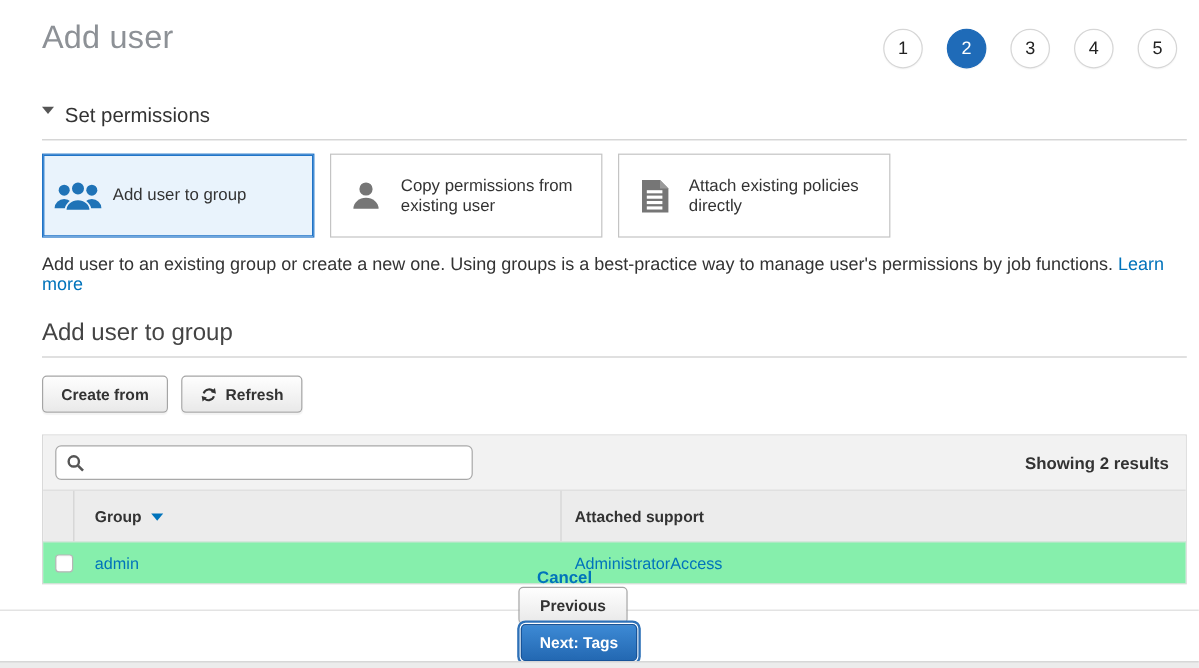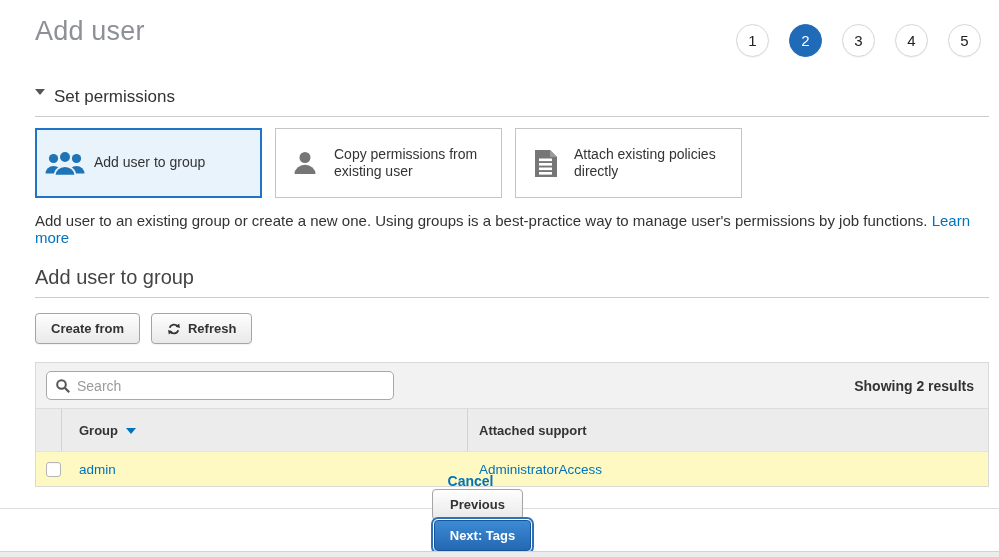--- a/index.html
+++ b/index.html
@@ -77,21 +77,21 @@
   .tbl-header { display:flex; background:#ececec; border-top:1px solid #dcdcdc; height:43px; align-items:stretch; }
   .hcol { display:flex; align-items:center; font-size:13px; font-weight:700; color:#333; }
   .col-check { width:26px; flex:none; justify-content:center; }
   .col-group { width:406px; flex:none; padding-left:17px; }
   .col-policies { flex:1; padding-left:11px; }
   .tbl-header .col-check, .tbl-header .col-group { border-right:1px solid #d2d2d2; }
   .sort-caret {
     width:0; height:0; border-left:5px solid transparent; border-right:5px solid transparent;
     border-top:6px solid #0073bb; margin-left:8px; margin-top:2px;
   }
-  .tbl-row { display:flex; height:35px; border-top:1px solid #e3e3e3; background:#fef9c3; }
+  .tbl-row { display:flex; height:35px; border-top:1px solid #e3e3e3; background:#86efac; }
   .tbl-row:first-of-type { border-top:none; }
   .cell { display:flex; align-items:center; font-size:13.5px; }
   .checkbox {
     width:15px; height:15px; border:1px solid #b5b5b5; border-radius:3px; background:#fff;
     margin-left:10px; cursor:pointer; box-shadow:inset 0 1px 1px rgba(0,0,0,.04);
   }
   .cell.col-check { justify-content:flex-start; }
   .joiner { color:#333; white-space:pre; }
 
   
@@ -206,21 +206,20 @@
 
     <div class="tbl">
       <div class="tbl-toolbar">
         <div class="search-box">
           <span style="display:inline-flex;">
             <svg width="16" height="16" viewBox="0 0 16 16">
               <circle cx="6.5" cy="6.5" r="4.3" fill="none" stroke="#555" stroke-width="2"></circle>
               <line x1="10" y1="10" x2="14.2" y2="14.2" stroke="#555" stroke-width="2.2"></line>
             </svg>
           </span>
-          <input type="text" placeholder="Search" style="">
         </div>
         <div class="results">Showing 2 results</div>
       </div>
 
       <div class="tbl-header">
         <div class="hcol col-check"></div>
         <div class="hcol col-group">
           <span>Group</span>
           <span class="sort-caret"></span>
         </div>

